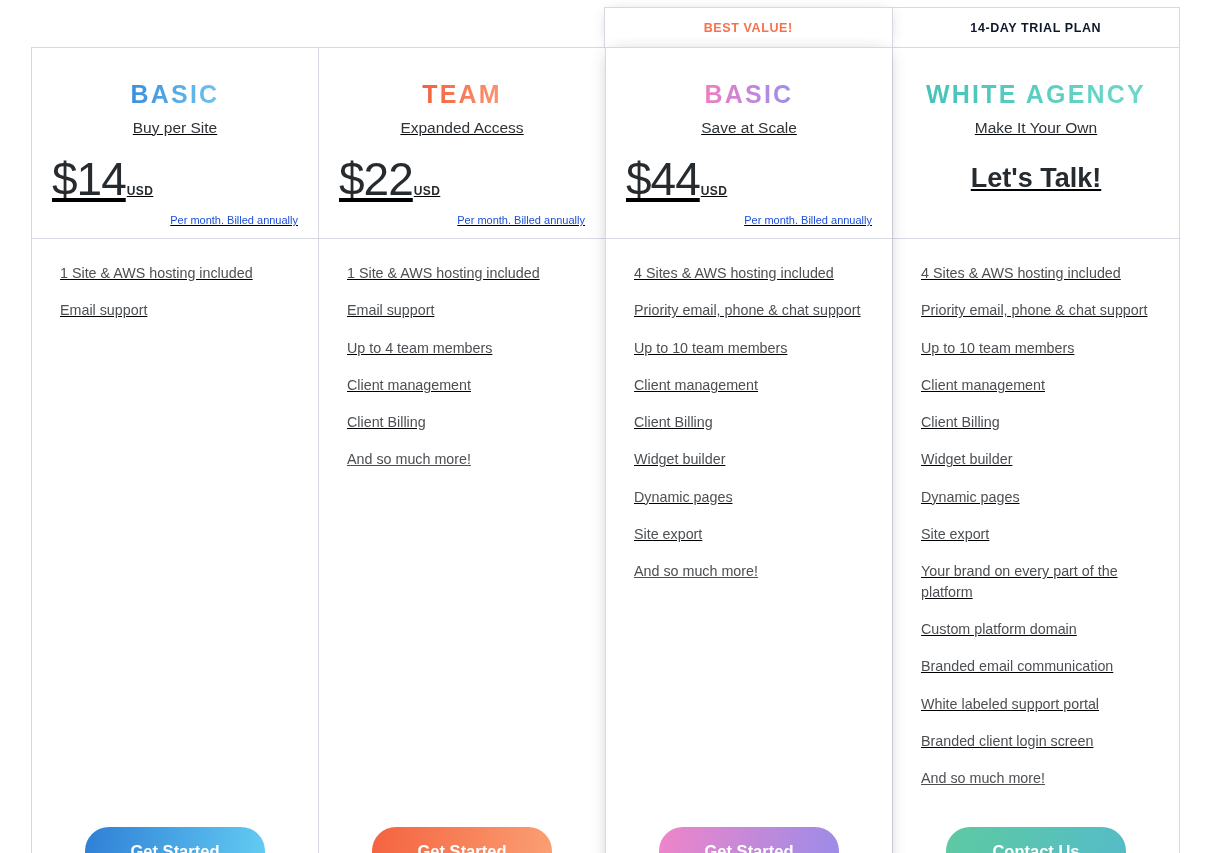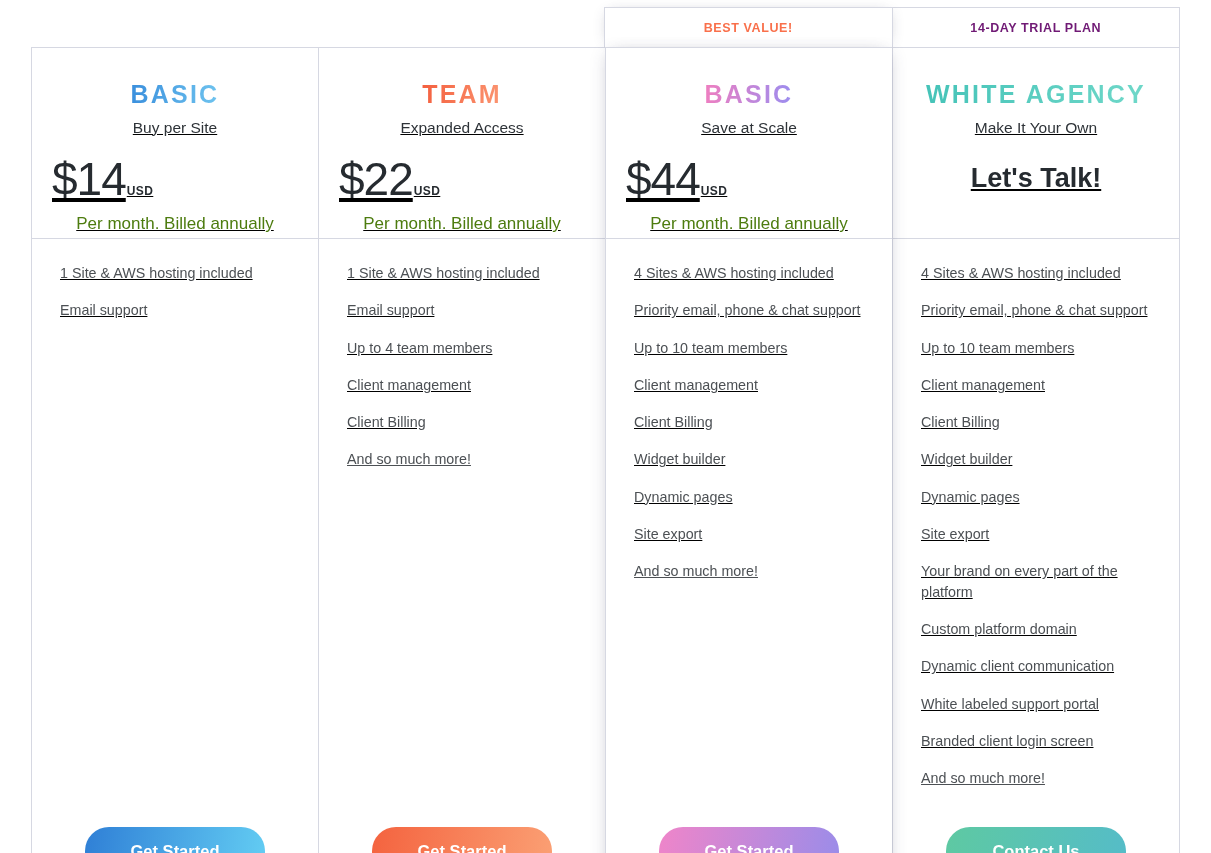--- a/index.html
+++ b/index.html
@@ -49,21 +49,21 @@
   .banner-cell.wl-banner {
     border-left: none;
     z-index: 2;
   }
   .banner-text {
     font-size: 12.5px;
     font-weight: bold;
     letter-spacing: 0.6px;
   }
   .banner-text.best-value { color: #f9704b; }
-  .banner-text.trial-plan { color: #701a75; }
+  .banner-text.trial-plan { color: #0f172a; }
 
   
   .cards-row {
     position: absolute;
     top: 47px;
     left: 31px;
     width: 1149px;
     height: 850px;
     display: flex;
     text-decoration: underline;
@@ -132,22 +132,23 @@
   }
   .price-currency {
     font-size: 12px;
     font-weight: bold;
     color: #262b30;
     letter-spacing: 0.4px;
     margin-left: 1px;
   }
   .price-note {
     margin-top: 12px;
-    font-size: 17px;
-    color: #4d7c0f;
+    font-size: 11px;
+    color: #1d4ed8;
+    text-align: right;
   }
 
   .price-custom {
     margin-top: 26px;
     font-size: 27px;
     font-weight: bold;
     color: #262b30;
     line-height: 1.15;
   }
 
@@ -292,21 +293,21 @@
         <div class="feature">4 Sites &amp; AWS hosting included</div>
         <div class="feature">Priority email, phone &amp; chat support</div>
         <div class="feature">Up to 10 team members</div>
         <div class="feature">Client management</div>
         <div class="feature">Client Billing</div>
         <div class="feature">Widget builder</div>
         <div class="feature">Dynamic pages</div>
         <div class="feature">Site export</div>
         <div class="feature">Your brand on every part of the platform</div>
         <div class="feature">Custom platform domain</div>
-        <div class="feature">Dynamic client communication</div>
+        <div class="feature">Branded email communication</div>
         <div class="feature">White labeled support portal</div>
         <div class="feature">Branded client login screen</div>
         <a class="feature-more">And so much more!</a>
       </div>
       <div class="card-foot">
         <button class="cta whitelabel">Contact Us</button>
       </div>
     </div>
 
   </div>

